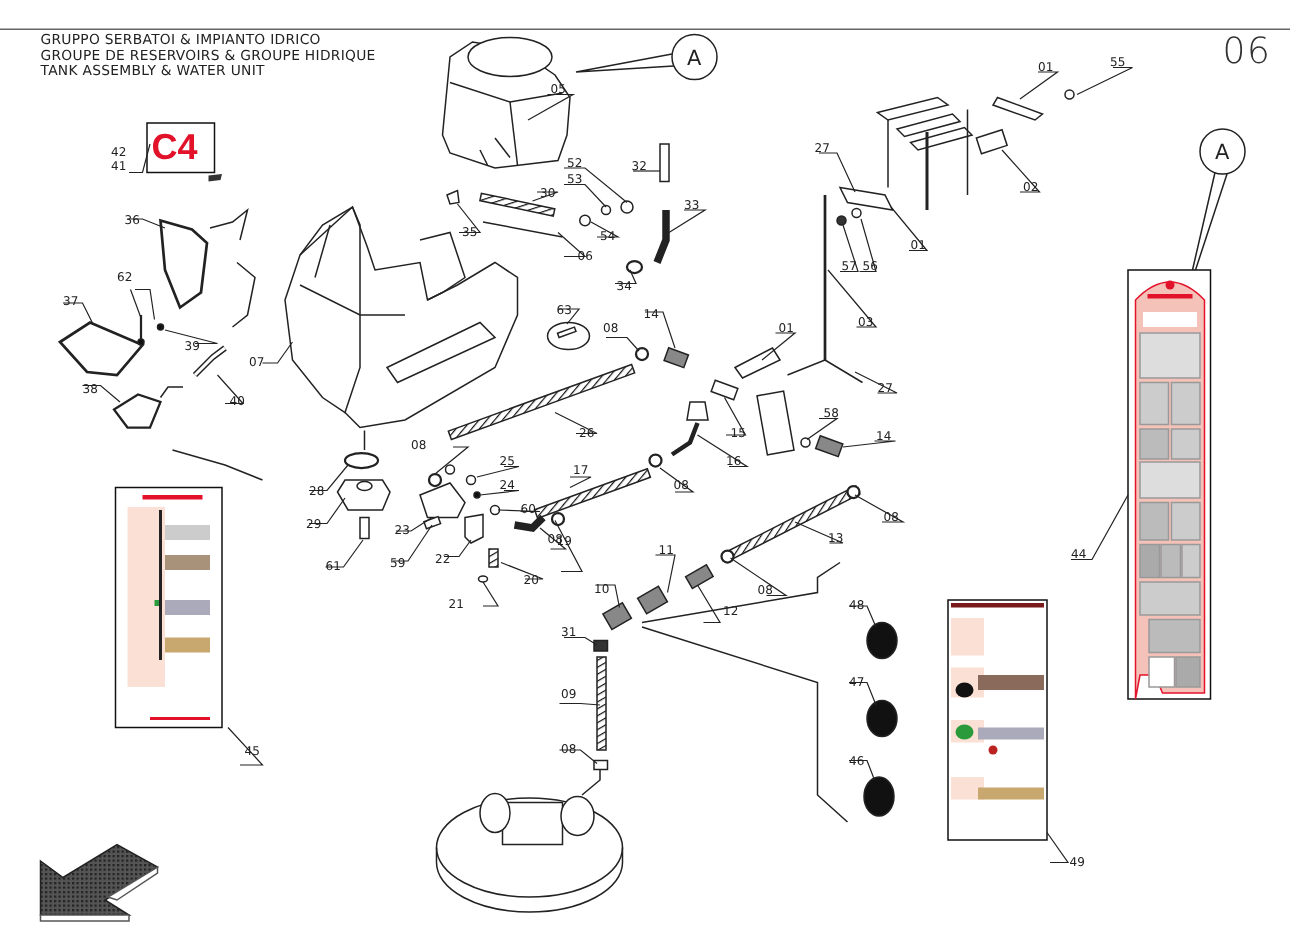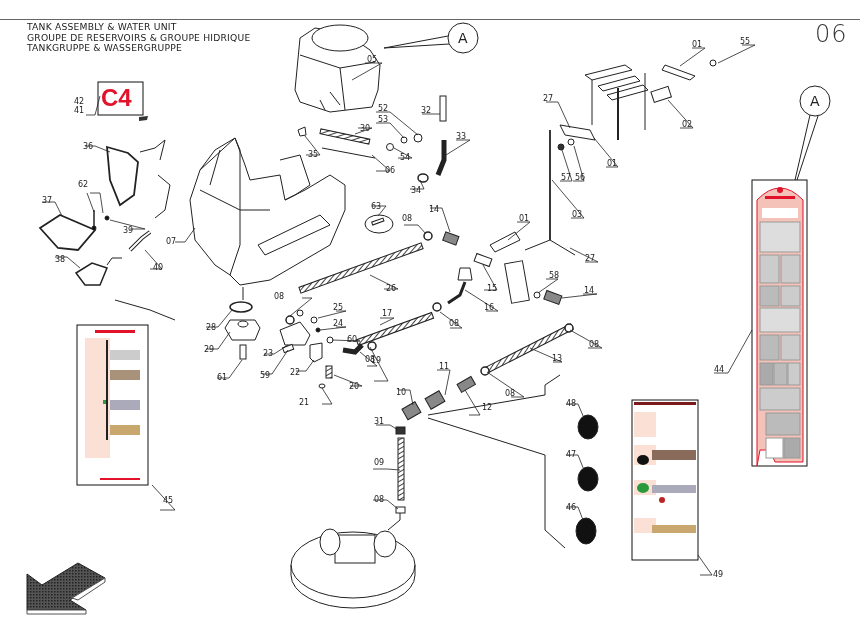--- a/index.html
+++ b/index.html
@@ -10,23 +10,23 @@
   .pagenum{position:absolute;left:815px;top:20px;font-size:24px;color:#333;font-weight:200;letter-spacing:1px;}
   svg.main{position:absolute;left:0;top:0;}
   .lbl{font-family:"DejaVu Sans",sans-serif;font-size:8px;fill:#222;}
   .circ{font-family:"DejaVu Sans",sans-serif;font-size:14px;fill:#222;}
 </style>
 </head>
 <body>
 
 <div class="hdr-line"></div>
 <div class="title">
+  <div>GRUPPO SERBATOI &amp; IMPIANTO IDRICO</div>
+  <div>GROUPE DE RESERVOIRS &amp; GROUPE HIDRIQUE</div>
   <div>TANK ASSEMBLY &amp; WATER UNIT</div>
-  <div>GROUPE DE RESERVOIRS &amp; GROUPE HIDRIQUE</div>
-  <div>TANKGRUPPE &amp; WASSERGRUPPE</div>
 </div>
 <div class="pagenum">06</div>
 
 <svg class="main" width="868" height="630" viewBox="0 0 868 630">
   <defs>
     <pattern id="coil" width="4" height="4" patternUnits="userSpaceOnUse" patternTransform="rotate(60)">
       <rect width="4" height="4" fill="#fff"></rect>
         <line x1="0" y1="0" x2="0" y2="4" stroke="#111" stroke-width="1.6"></line>
     </pattern>
     <pattern id="grate" width="3" height="3" patternUnits="userSpaceOnUse">

